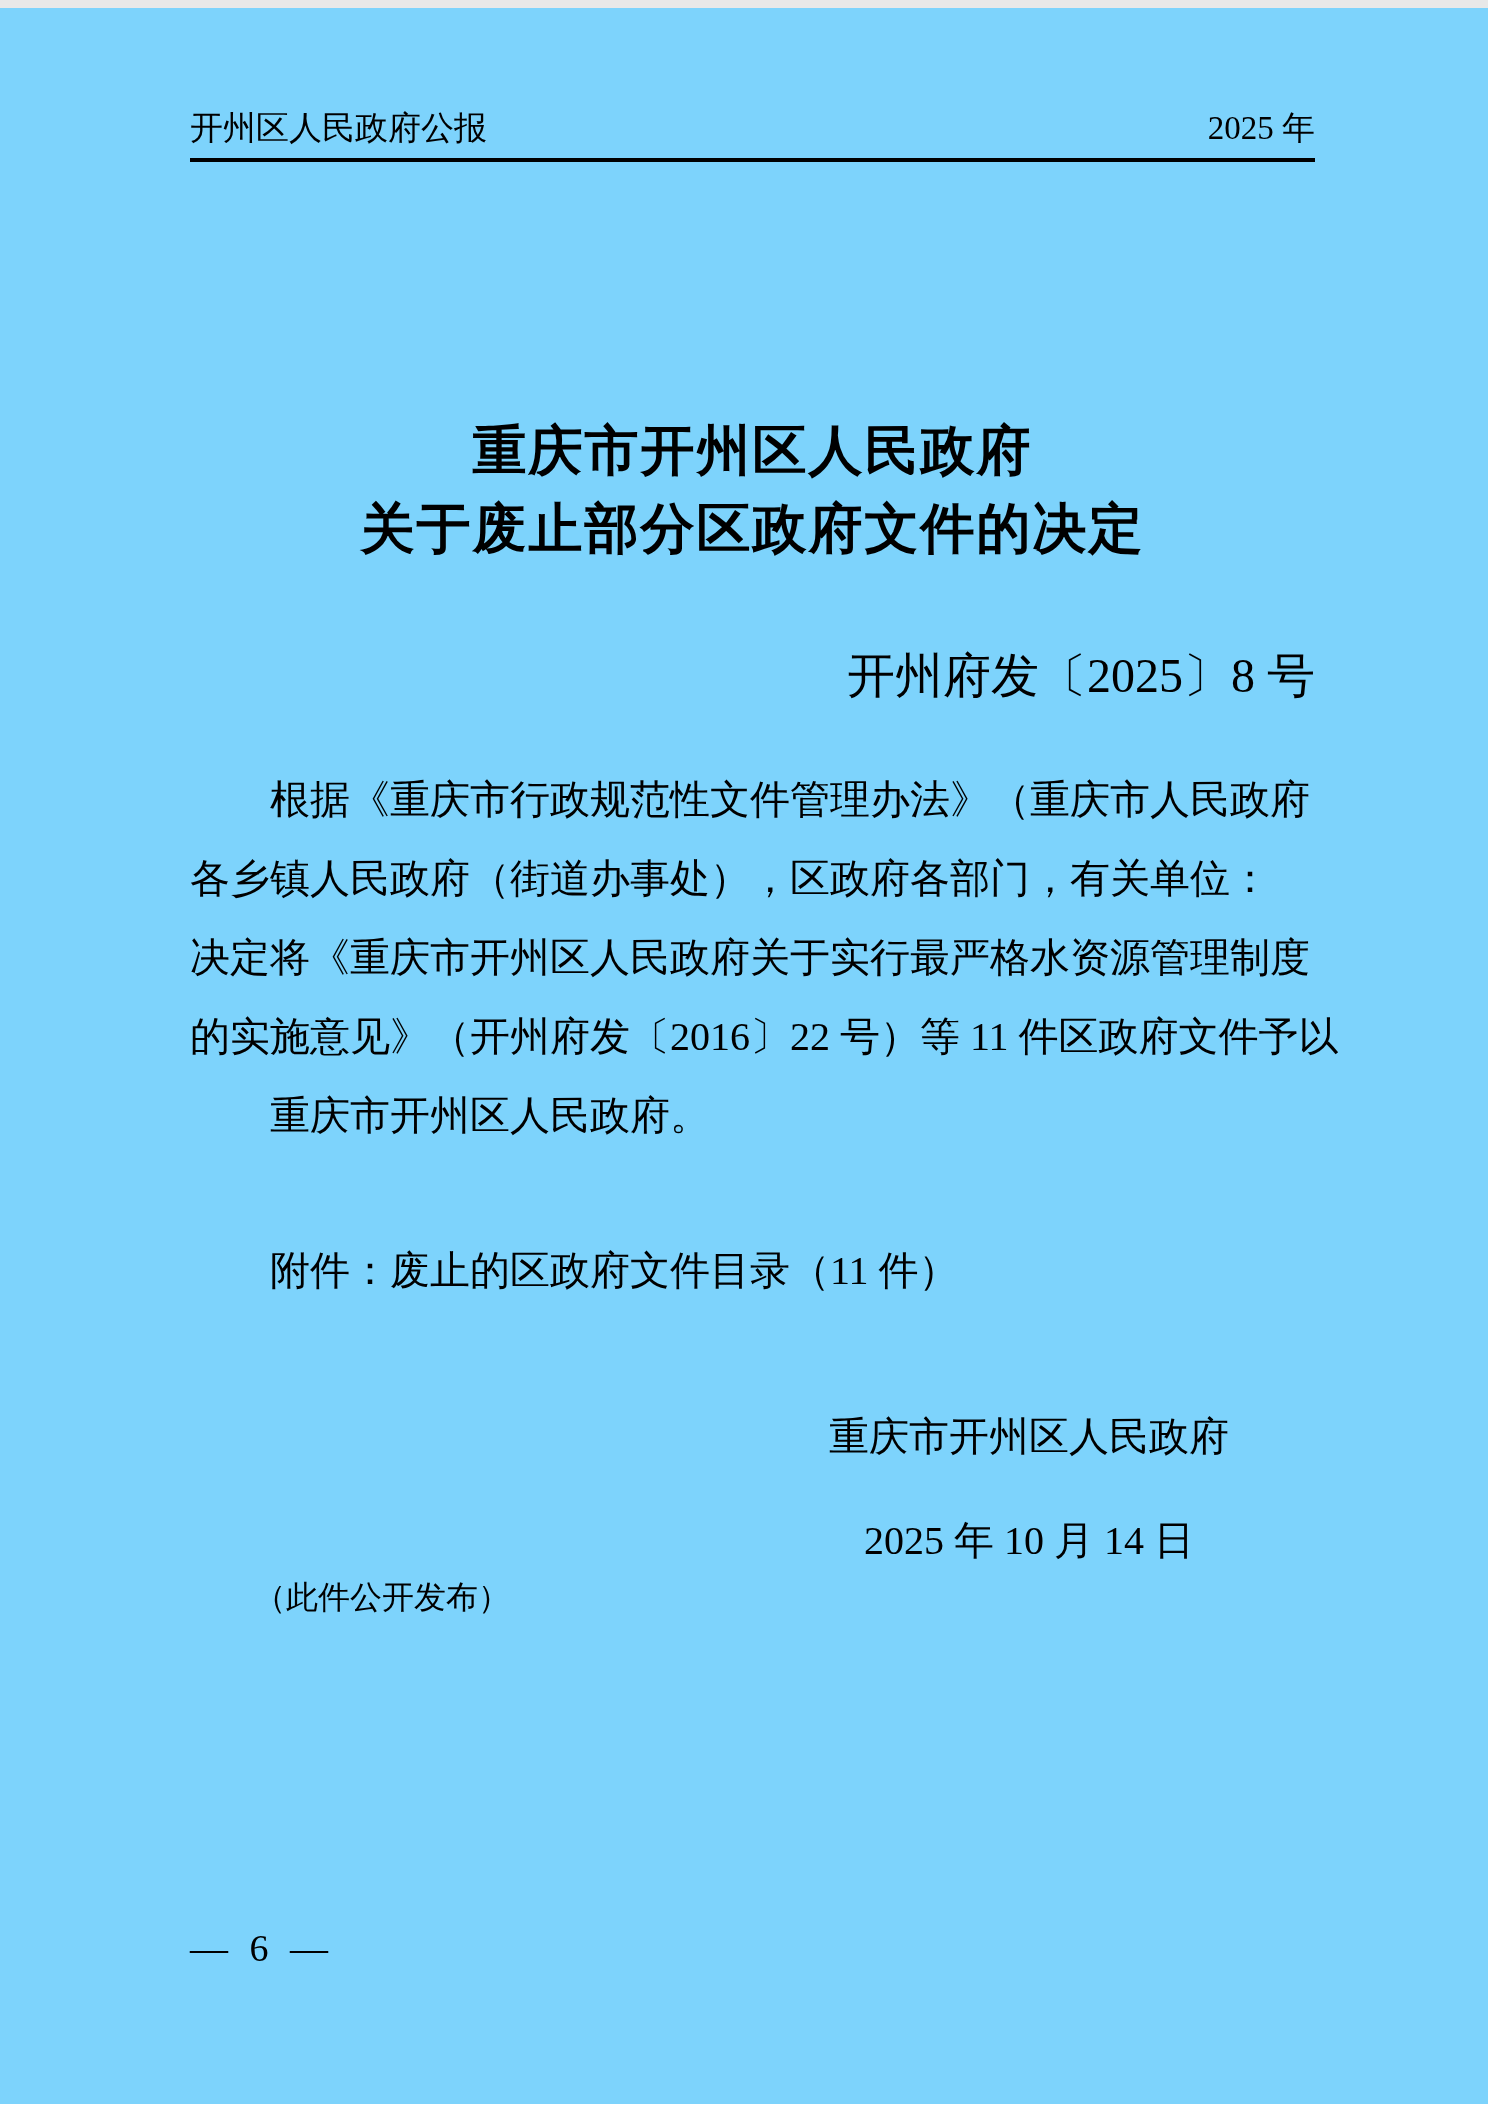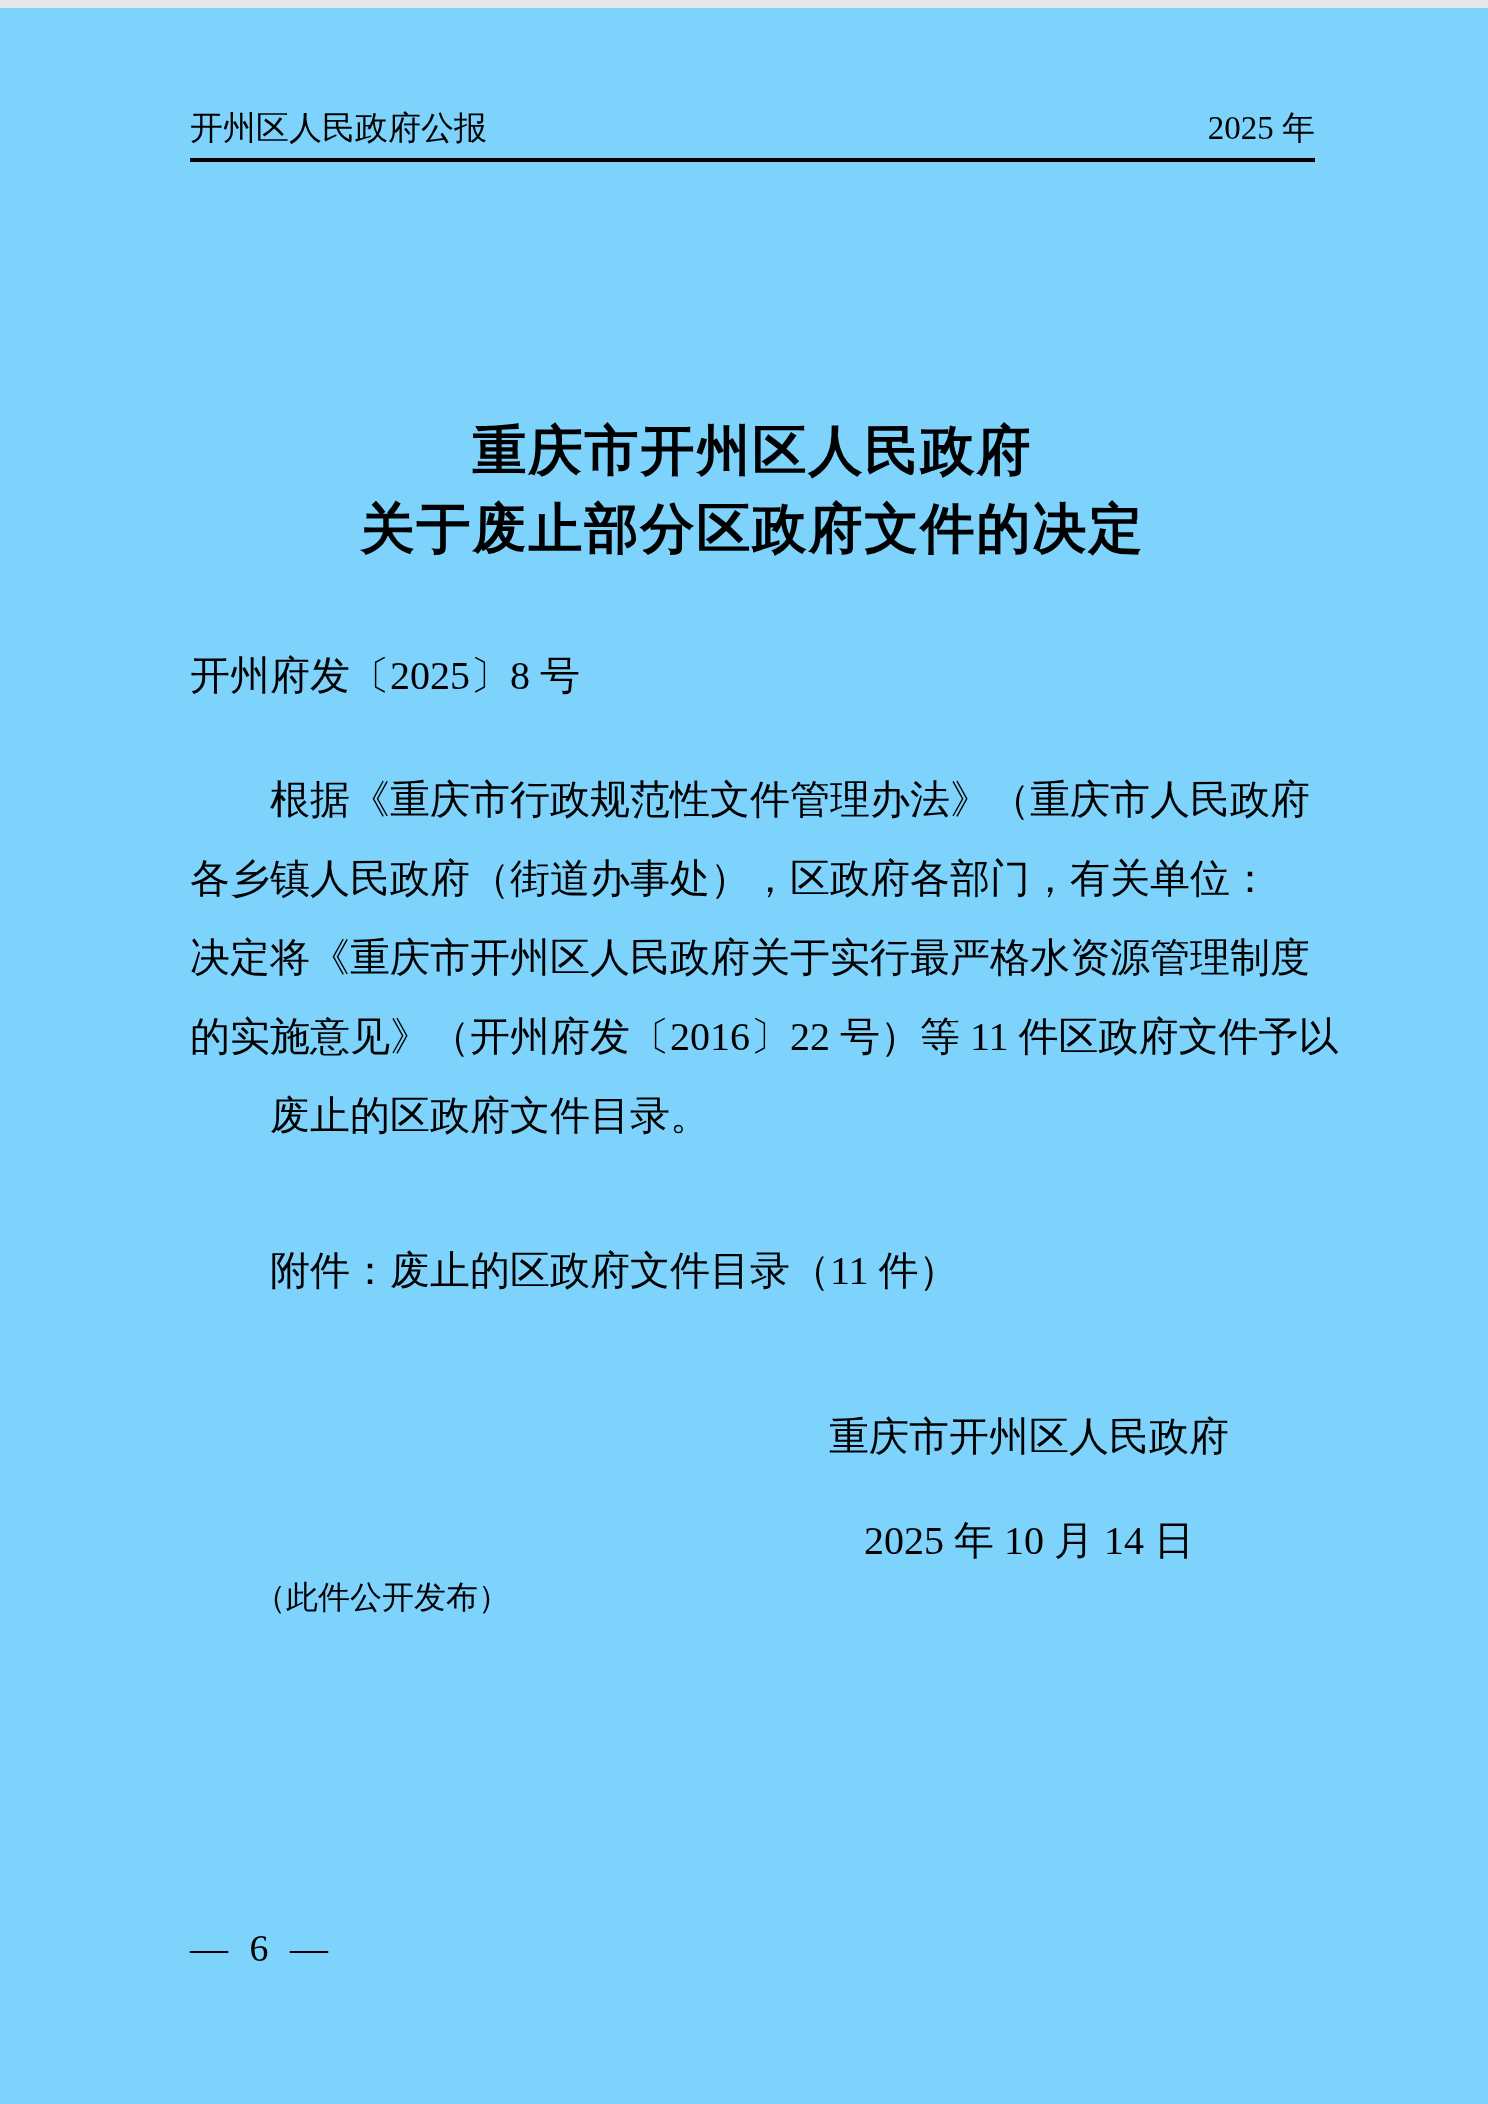--- a/index.html
+++ b/index.html
@@ -38,22 +38,22 @@
     margin-top: 250px;
     text-align: center;
     font-weight: bold;
     font-size: 54px;
     line-height: 78px;
     letter-spacing: 2px;
   }
   
   .doc-number {
     margin-top: 86px;
-    text-align: left;
-    font-size: 40px;
+    text-align: right;
+    font-size: 48px;
     line-height: 44px;
   }
   
   .body-text {
     margin-top: 62px;
     font-size: 40px;
     line-height: 79px;
   }
   .line { white-space: nowrap; }
   .indent { text-indent: 2em; }
@@ -100,21 +100,21 @@
       <div>关于废止部分区政府文件的决定</div>
     </div>
 
     <div class="doc-number">开州府发〔2025〕8 号</div>
 
     <div class="body-text">
       <div class="line indent">根据《重庆市行政规范性文件管理办法》（重庆市人民政府</div>
       <div class="line">各乡镇人民政府（街道办事处），区政府各部门，有关单位：</div>
       <div class="line">决定将《重庆市开州区人民政府关于实行最严格水资源管理制度</div>
       <div class="line">的实施意见》（开州府发〔2016〕22 号）等 11 件区政府文件予以</div>
-      <div class="line indent">废止的区政府文件目录。</div>
+      <div class="line indent">重庆市开州区人民政府。</div>
       <div class="line indent attachment-line">附件：废止的区政府文件目录（11 件）</div>
     </div>
 
     <div class="signature-block">
       <div>重庆市开州区人民政府</div>
       <div class="signature-date">2025 年 10 月 14 日</div>
     </div>
 
     <div class="publish-note">（此件公开发布）</div>
 

